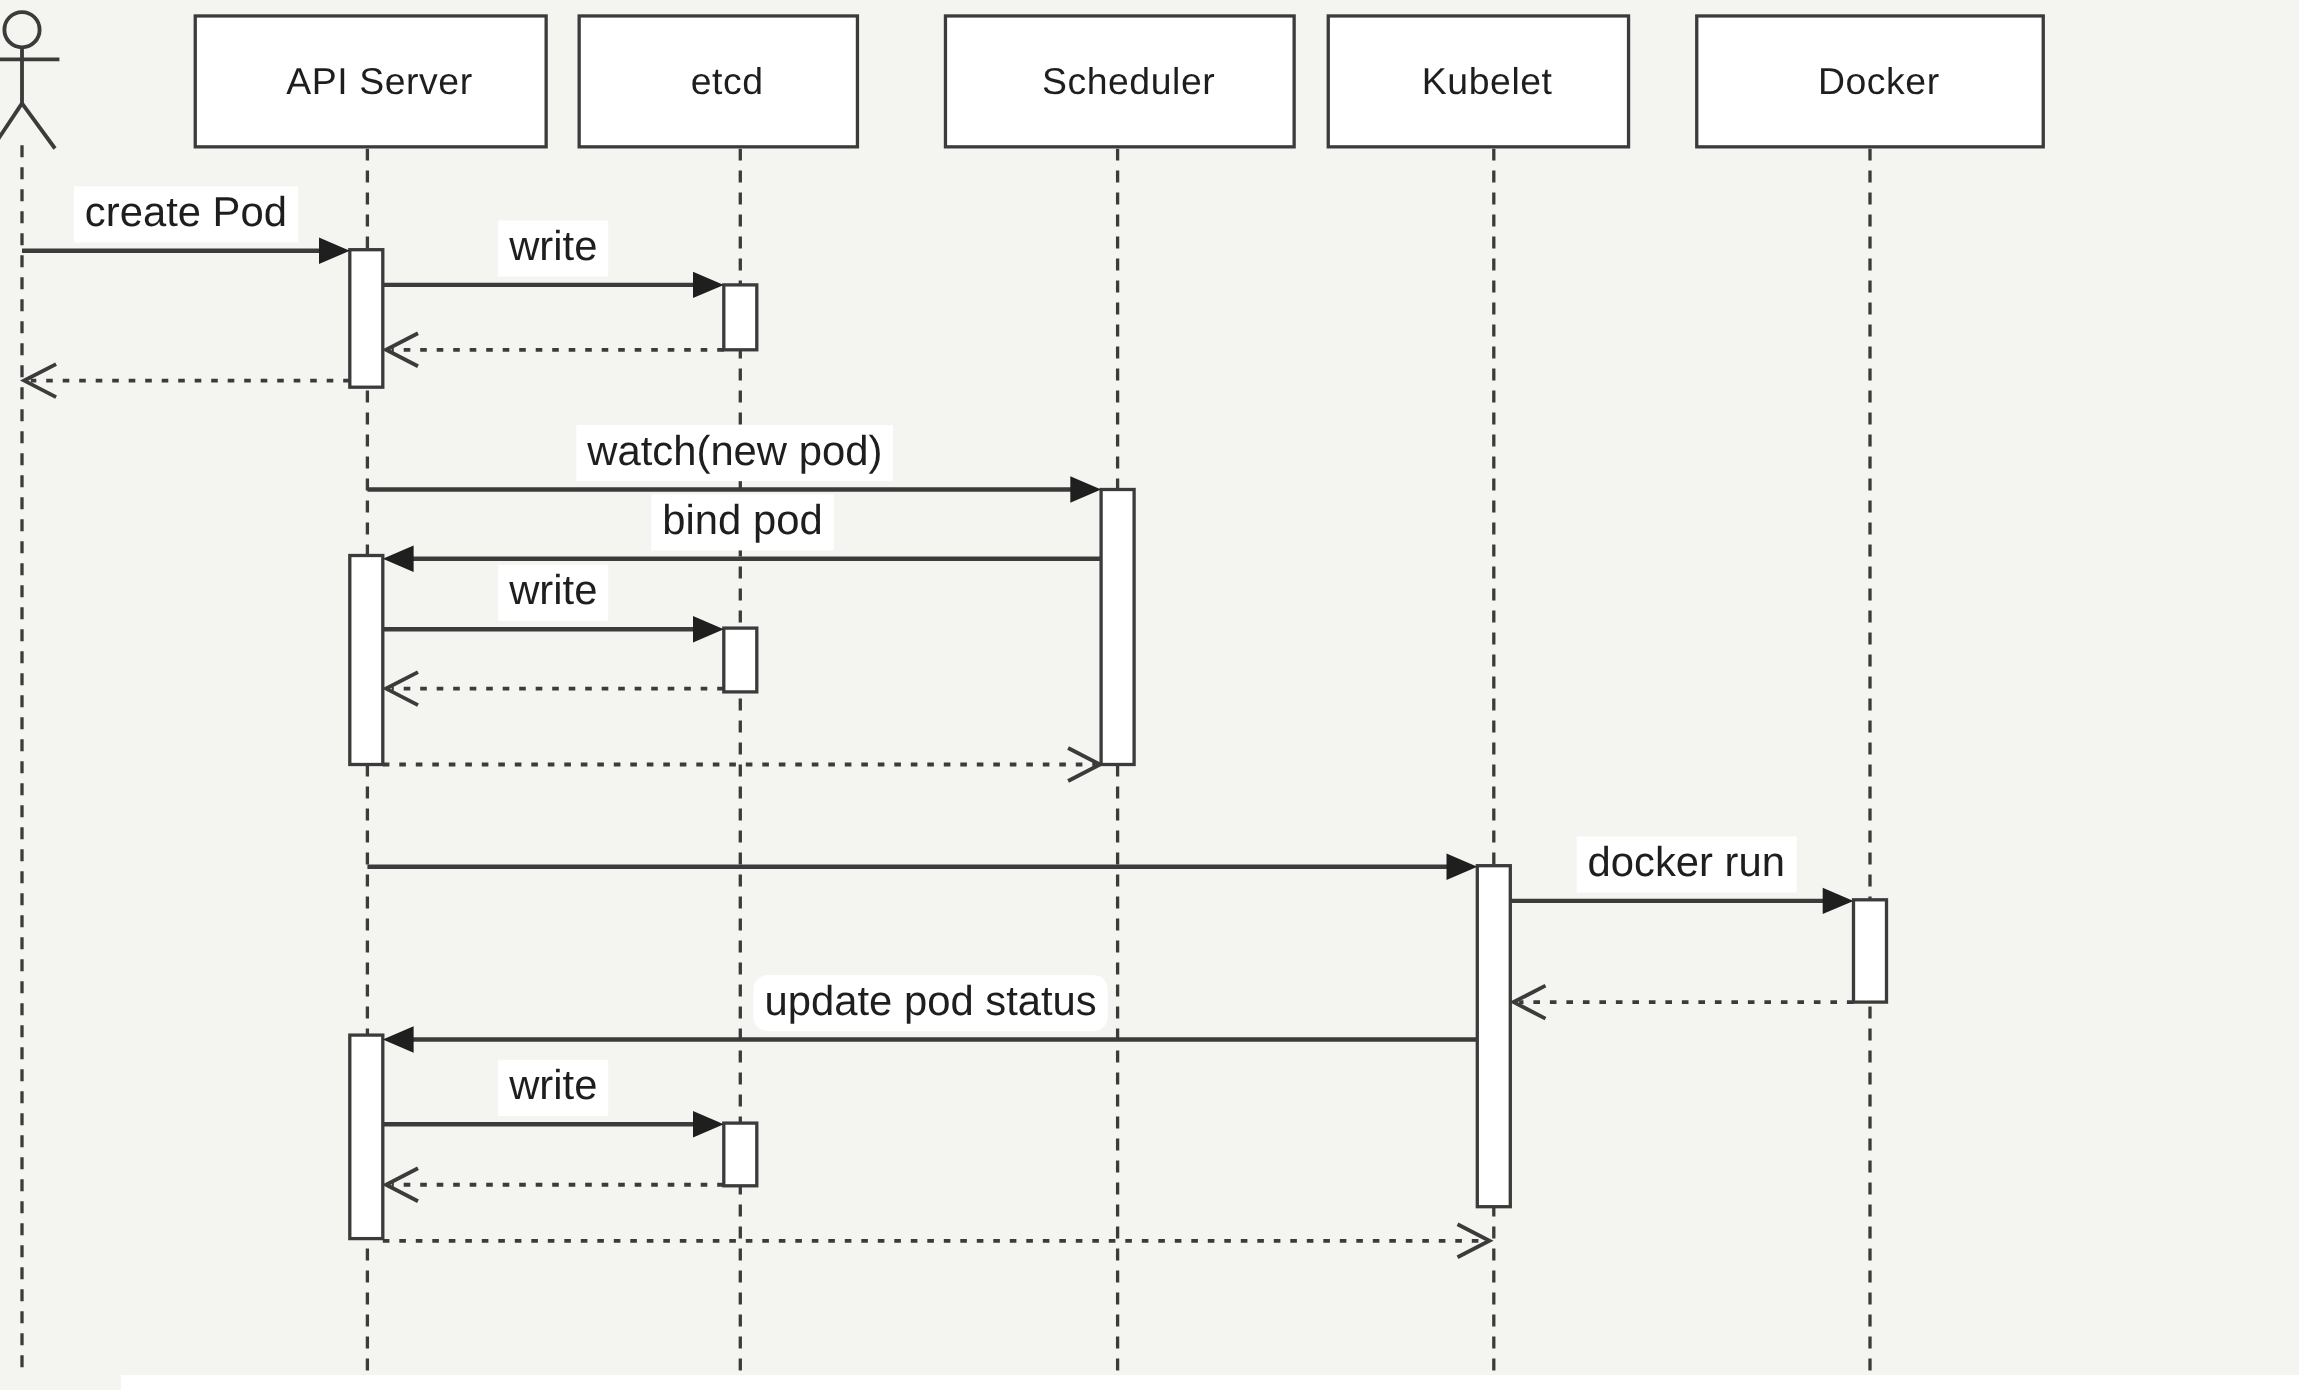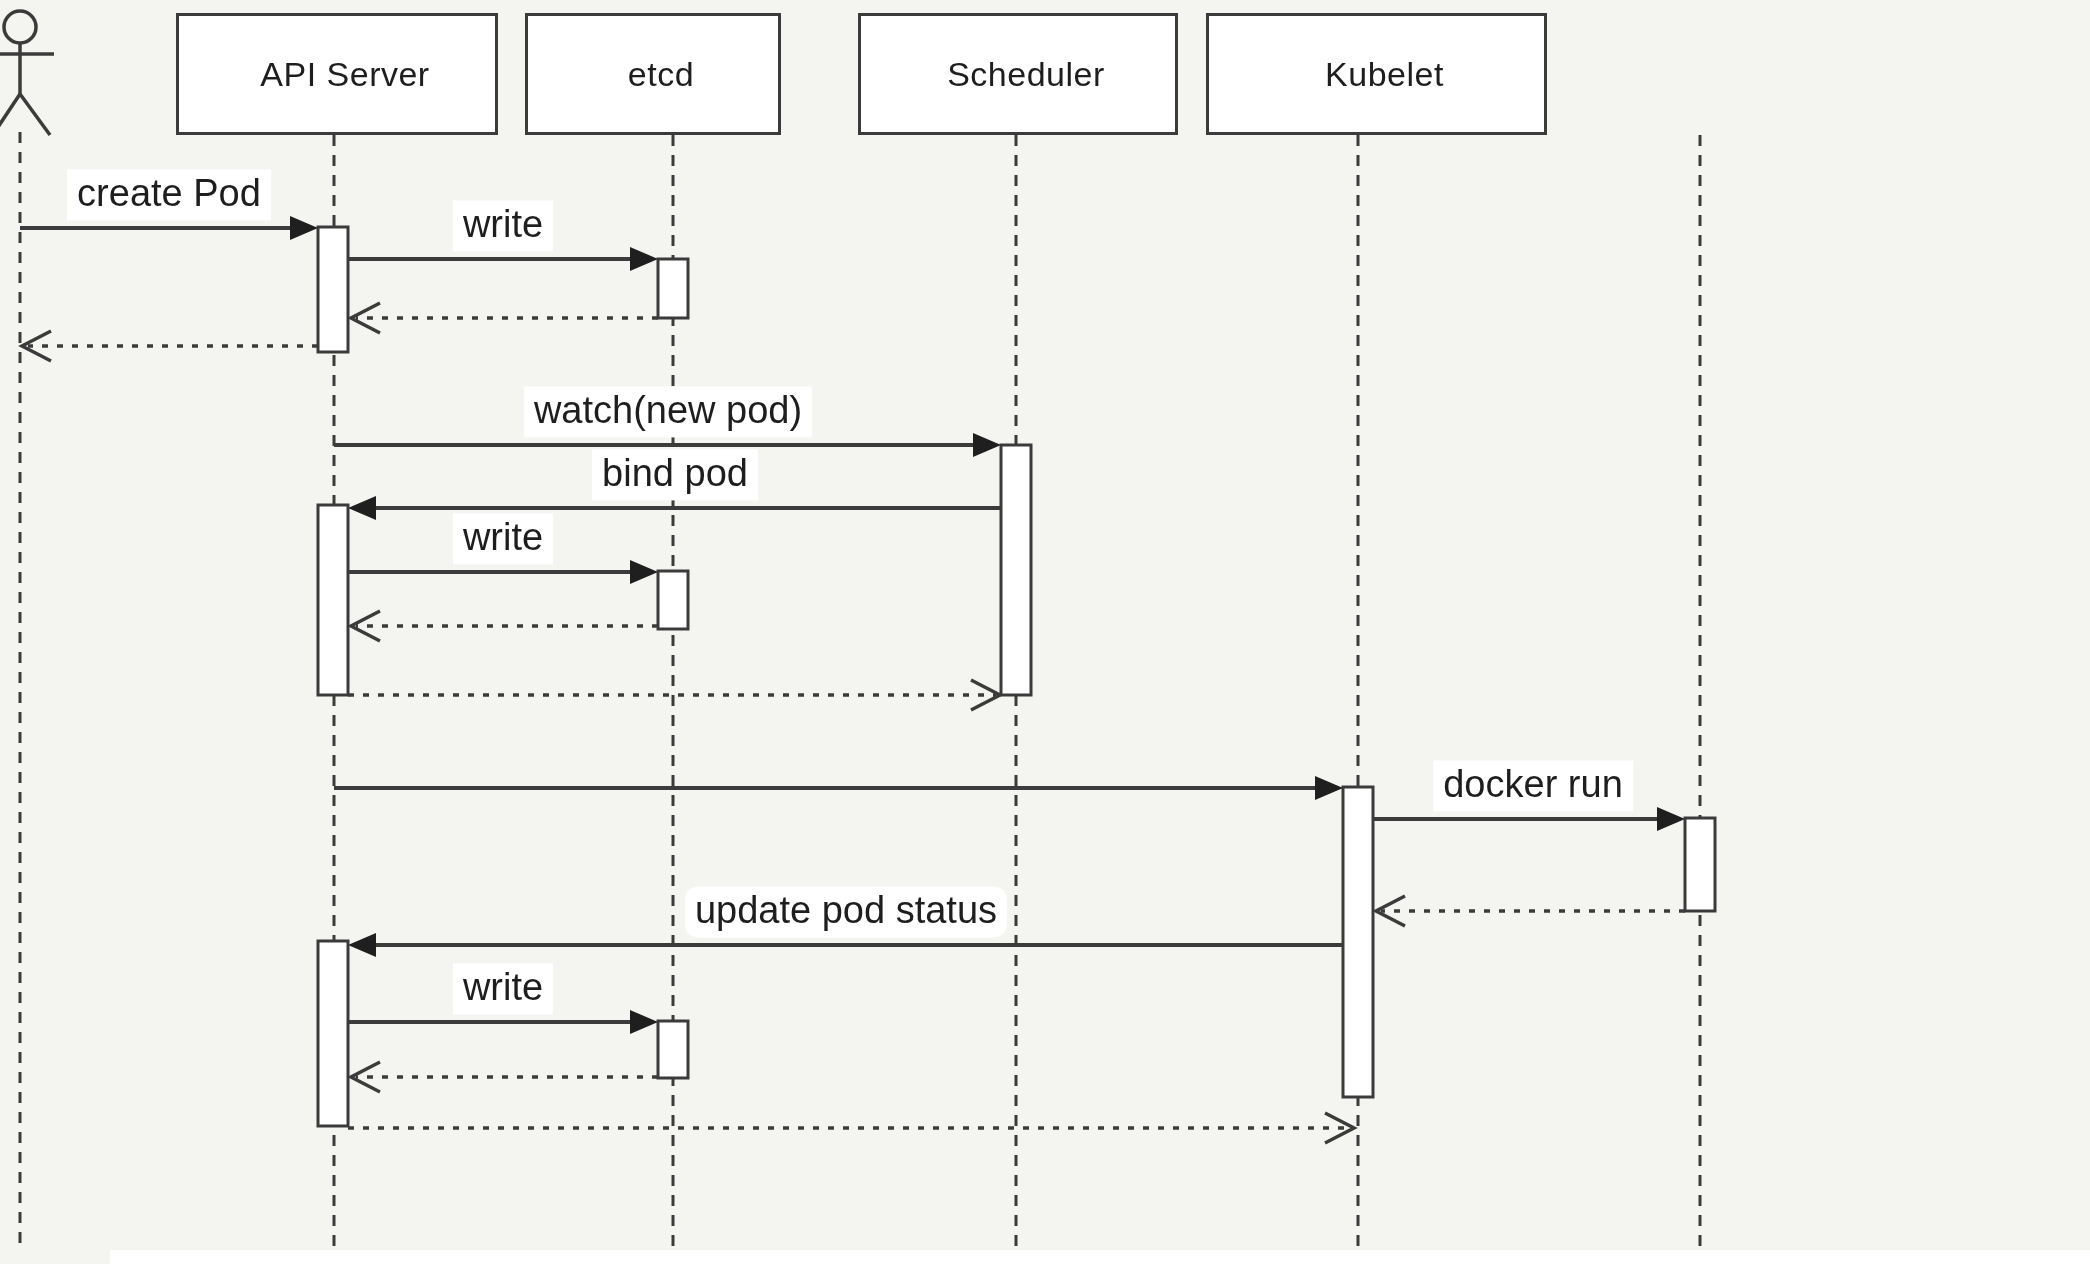--- a/index.html
+++ b/index.html
@@ -140,22 +140,25 @@
 
   <div class="pbox" style="left:176px; width:322px;">
     <span>API Server</span>
   </div>
   <div class="pbox" style="left:525px; width:256px;">
     <span>etcd</span>
   </div>
   <div class="pbox" style="left:858px; width:320px;">
     <span>Scheduler</span>
   </div>
-  <div class="pbox" style="left:1206px; width:341px;align-items:center;">
+  <div class="pbox" style="left:1206px; width:276px;align-items:center;">
     <span>Kubelet</span>
+  </div>
+  <div class="pbox" style="left:1541px; width:318px;">
+    <span>Docker</span>
   </div>
 
   <div class="mlabel" style="left:169px;  top:220px;">create Pod</div>
   <div class="mlabel" style="left:503px;  top:251px;">write</div>
   <div class="mlabel" style="left:668px;  top:437px;">watch(new pod)</div>
   <div class="mlabel" style="left:675px;  top:500px;">bind pod</div>
   <div class="mlabel" style="left:503px;  top:564px;">write</div>
   <div class="mlabel" style="left:1533px; top:811px;">docker run</div>
   <div class="mlabel" style="left:846px;  top:937px;border-radius:13px;">update pod status</div>
   <div class="mlabel" style="left:503px;  top:1014px;">write</div>

